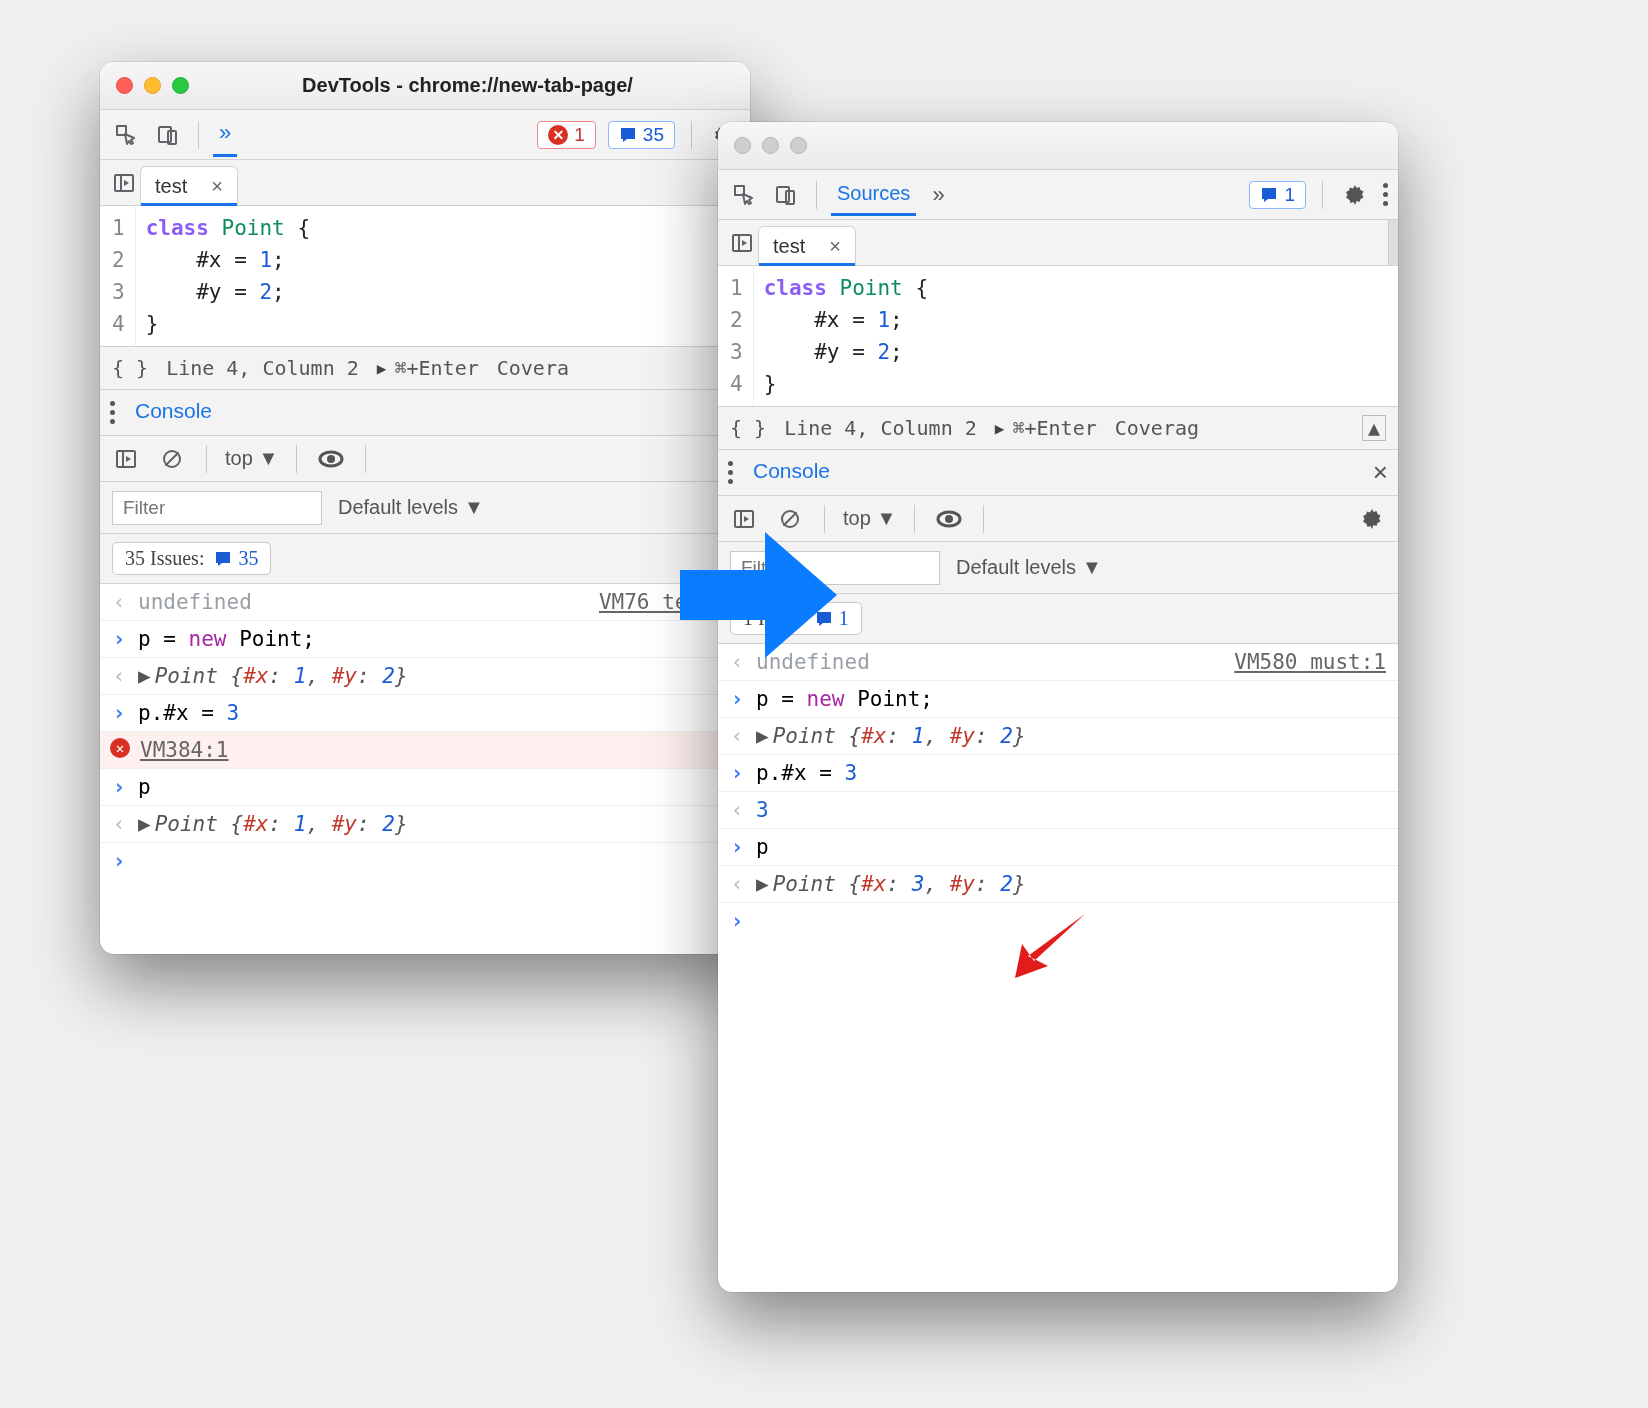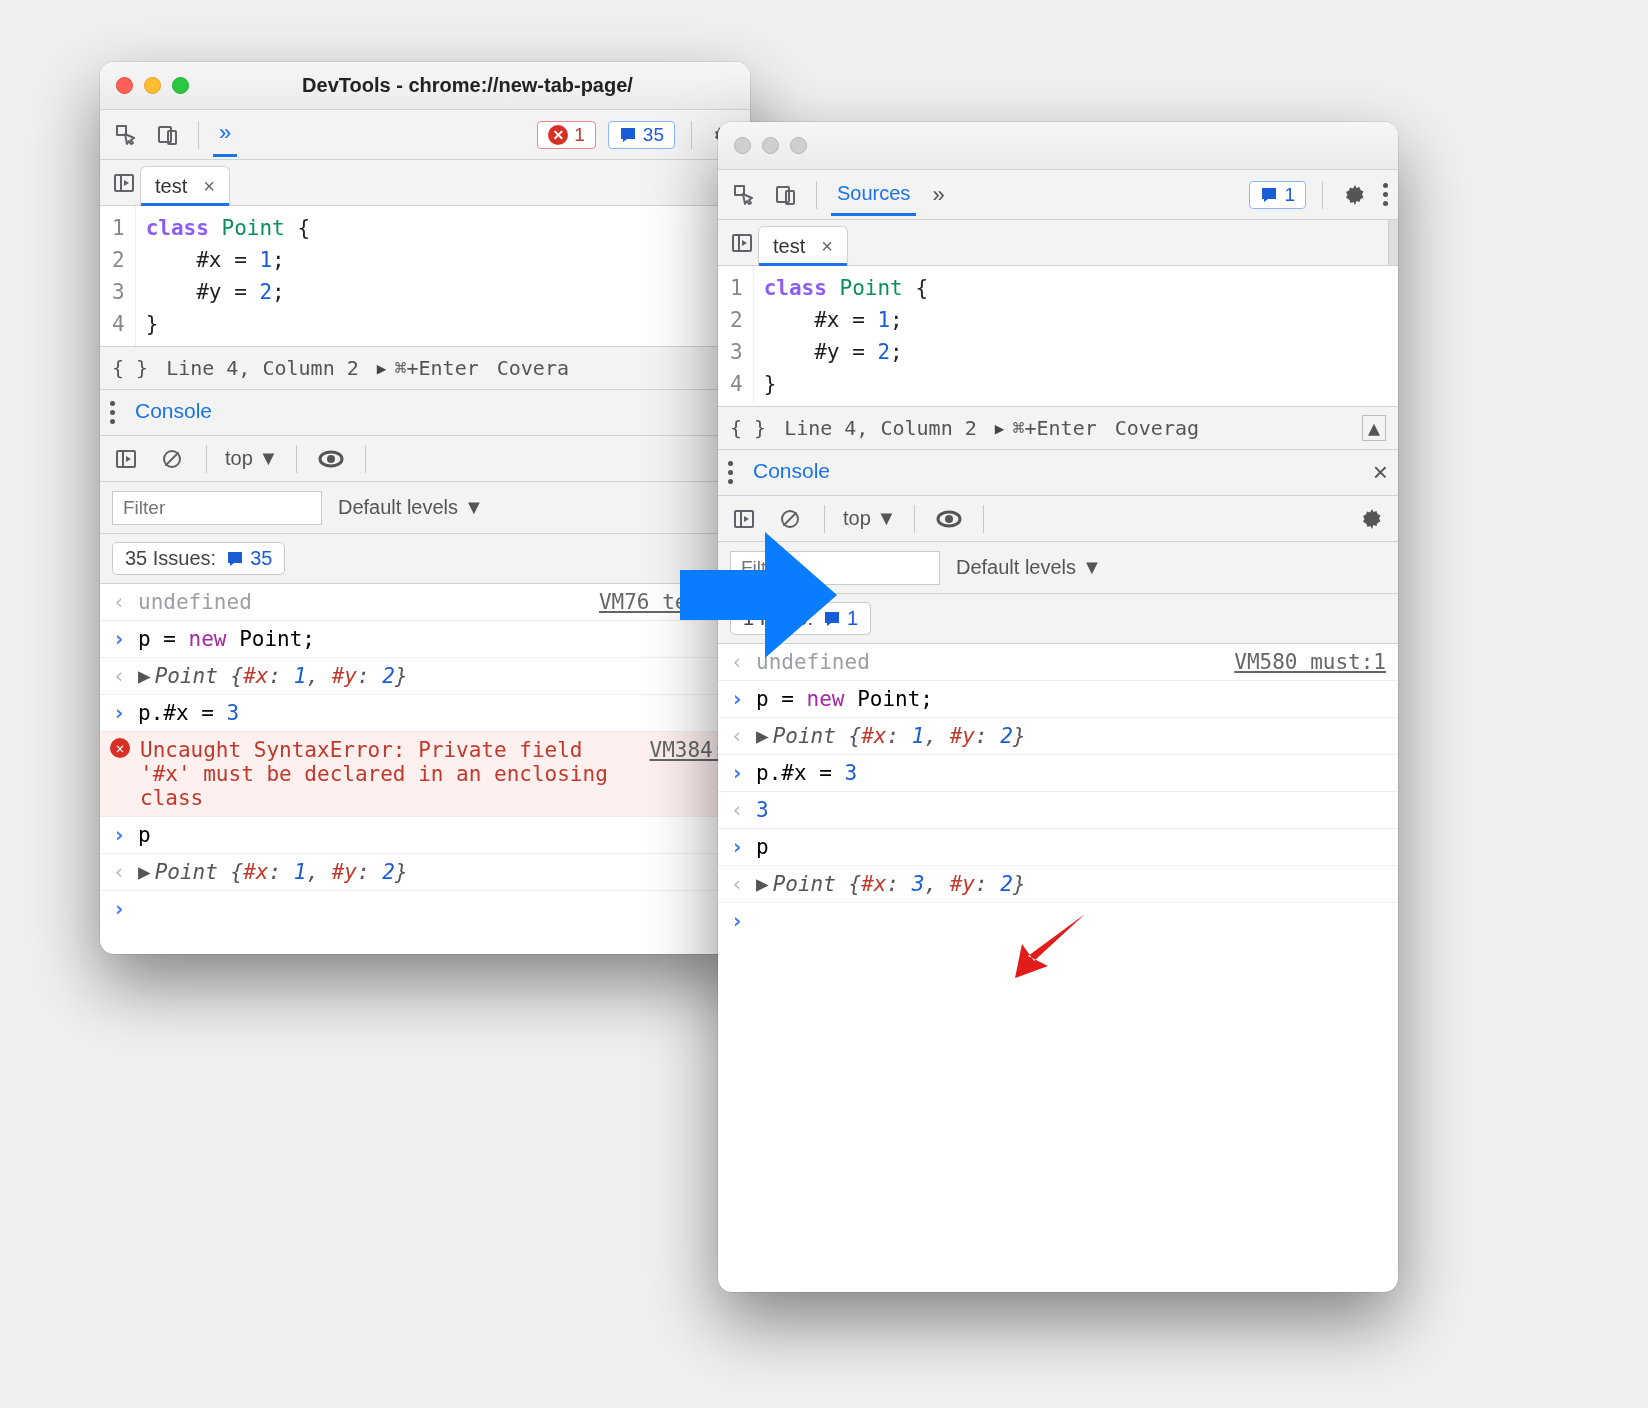--- a/index.html
+++ b/index.html
@@ -63,21 +63,21 @@
   .tab-active { color:#1a73e8; border-bottom:3px solid #1a73e8; font-weight:500; }
 
   .tabstrip {
     height:46px;
     background:#f3f3f3;
     border-bottom:1px solid #d2d2d2;
     display:flex; align-items:stretch;
     padding-left:8px;
   }
   .file-tab {
-    display:flex; align-items:center; gap:16px;
+    display:flex; align-items:center; gap:24px;
     background:#fff;
     border:1px solid #d2d2d2; border-bottom:none;
     padding:0 14px;
     margin-top:6px;
     border-top-left-radius:6px; border-top-right-radius:6px;
     font-size:20px; color:#333;
     position:relative;
   }
   .file-tab::after{
     content:""; position:absolute; left:0; right:0; bottom:-1px; height:3px; background:#1a73e8;
@@ -136,20 +136,21 @@
     padding:0 10px; font-size:19px; color:#333; width: 210px;
   }
   .levels { font-size:20px; color:#555; display:flex; align-items:center; gap:6px;}
   .gear-right{ margin-left:auto;}
 
   .issues-bar{
     height:50px; background:#f3f3f3;
     border-bottom:1px solid #d2d2d2;
     display:flex; align-items:center;
     padding:0 12px;
+    font-family:Liberation Serif, serif;
   }
   .issues-chip{
     display:inline-flex; align-items:center; gap:10px;
     border:1px solid #c9c9c9; border-radius:5px; background:#fff;
     padding:4px 12px; color:#444; font-size:20px;
   }
   .chip-blue { display:inline-flex; align-items:center; gap:6px; color:#1a5bd6; }
 
   .log { background:#fff; }
   .log-row{
@@ -342,21 +343,20 @@
     <div class="log-row">
       <span class="arrow-out">‹</span>
       <span class="m"><span class="disclosure">▶</span><span class="obj"><span>Point</span> {<span class="propname">#x</span>: <span class="propval">1</span>, <span class="propname">#y</span>: <span class="propval">2</span>}</span></span>
     </div>
     <div class="log-row">
       <span class="arrow-in">›</span>
       <span class="m"><span>p.#x = </span><span class="num">3</span></span>
     </div>
     <div class="log-row error">
       <span class="errico">✕</span>
-      <span class="m">Uncaught SyntaxError: Private field '#x' must be declared in an enclosing class</span>
       <span class="src">VM384:1</span>
     </div>
     <div class="log-row">
       <span class="arrow-in">›</span>
       <span class="m">p</span>
     </div>
     <div class="log-row">
       <span class="arrow-out">‹</span>
       <span class="m"><span class="disclosure">▶</span><span class="obj"><span>Point</span> {<span class="propname">#x</span>: <span class="propval">1</span>, <span class="propname">#y</span>: <span class="propval">2</span>}</span></span>
     </div>

